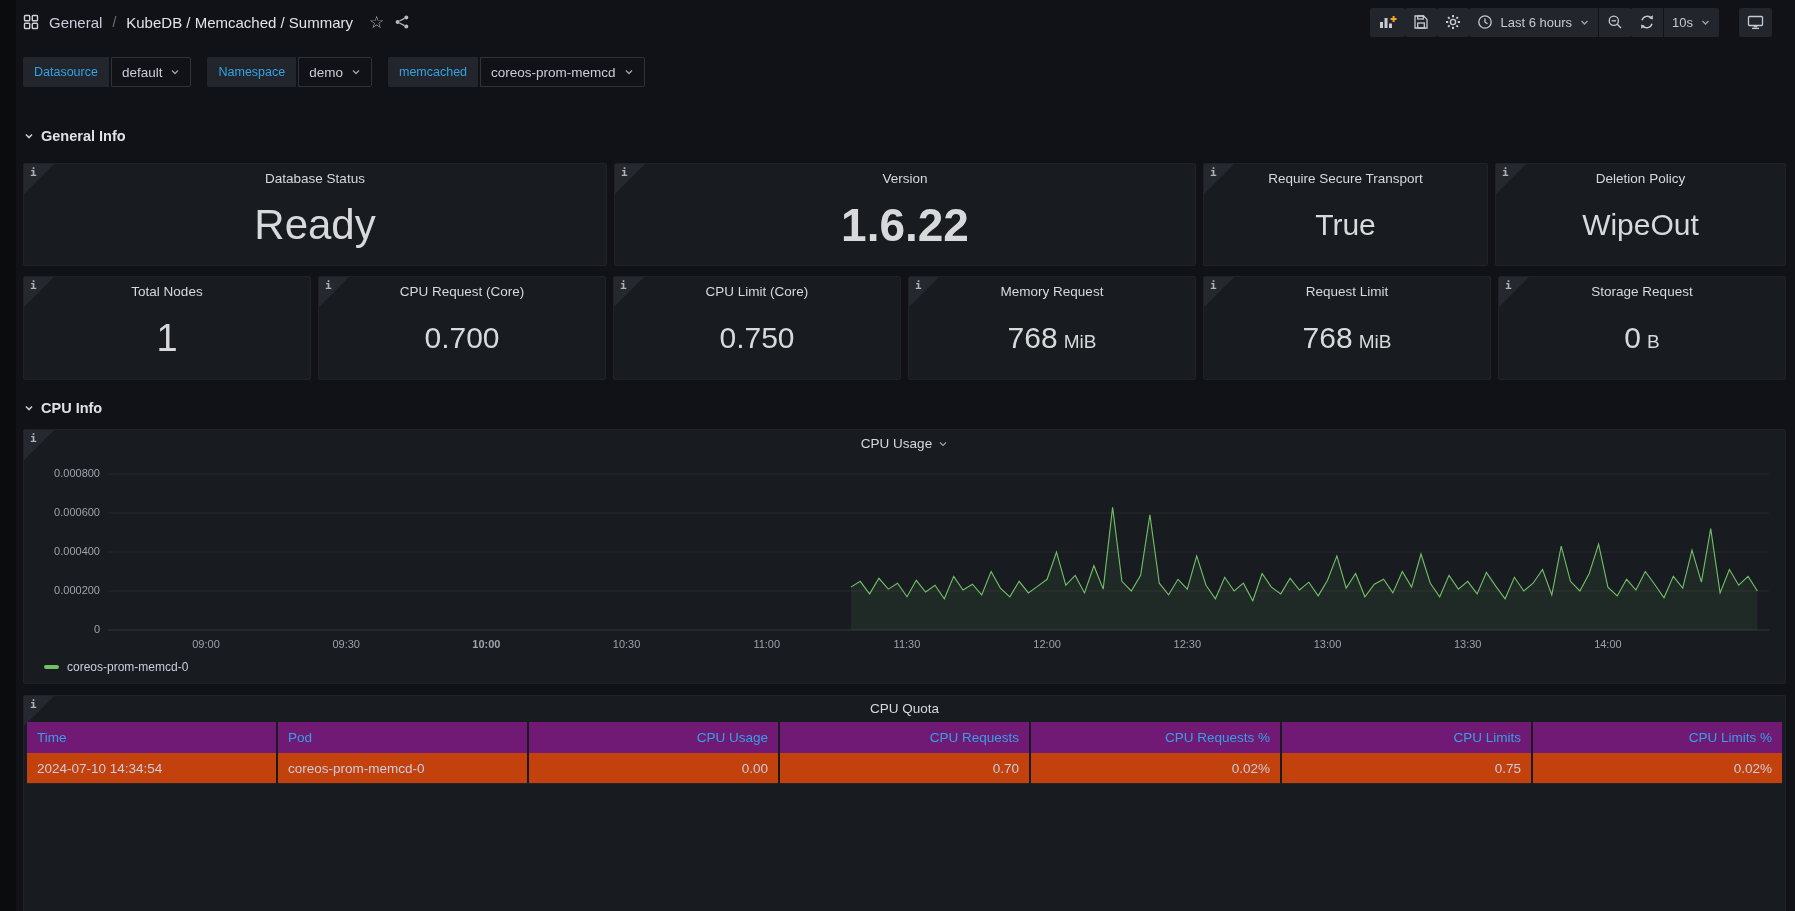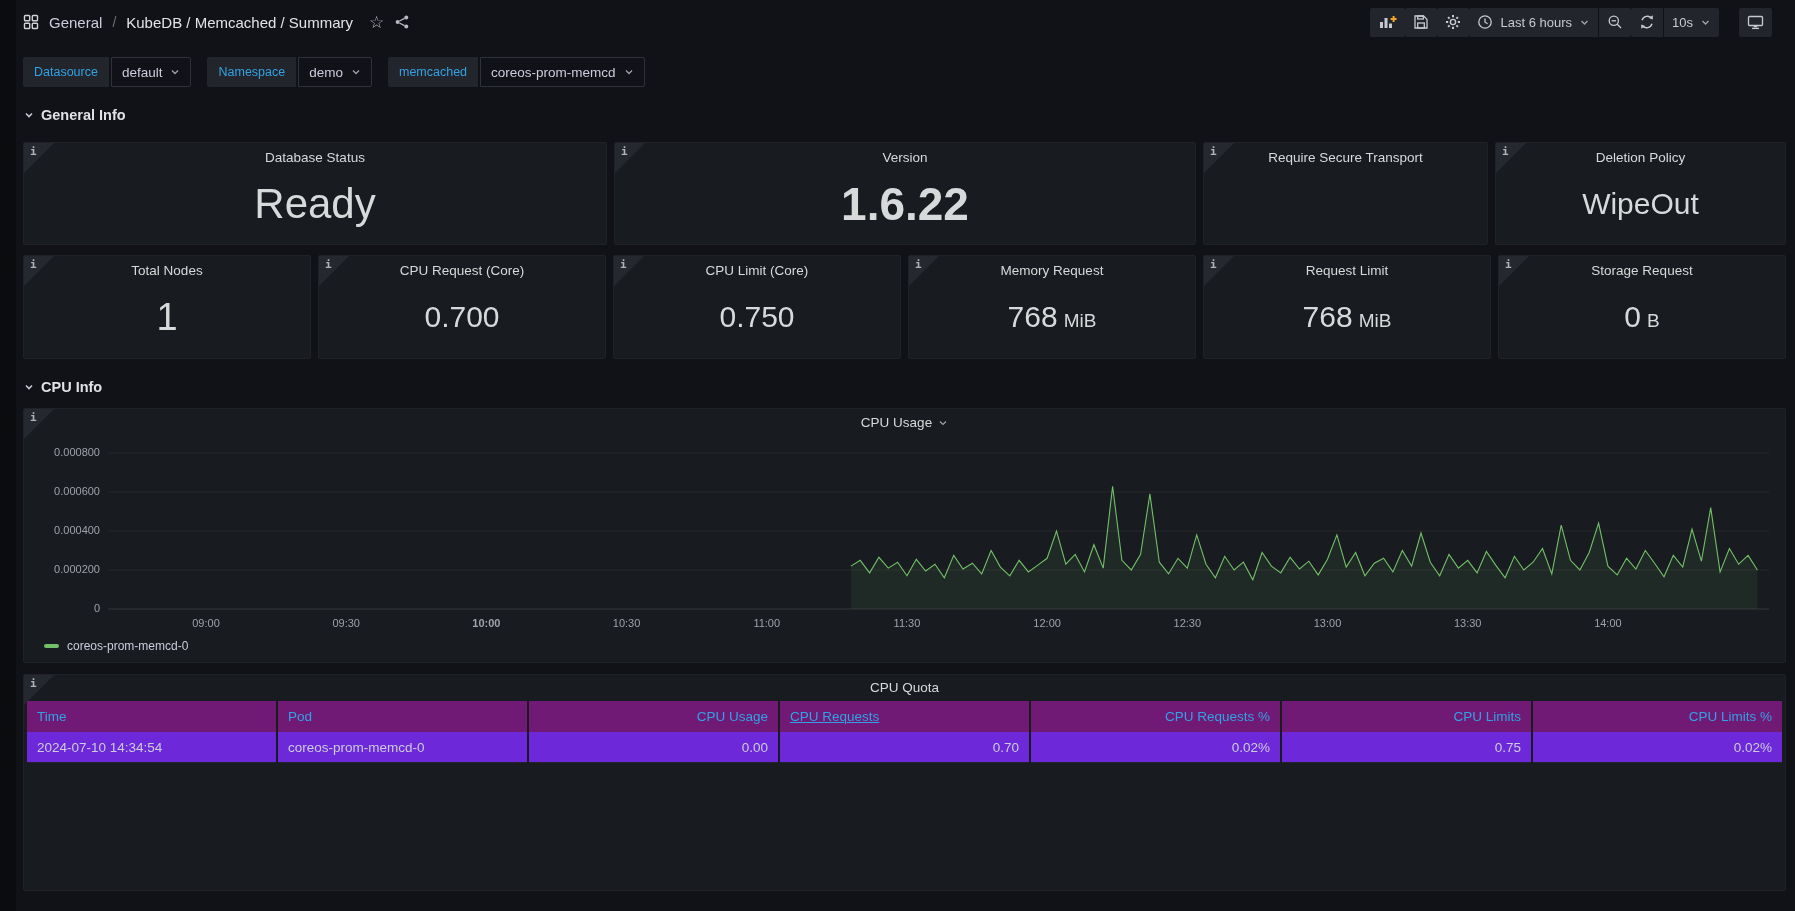--- a/index.html
+++ b/index.html
@@ -30,21 +30,21 @@
   .vgroup { display:flex; gap:2px; }
   .vlabel { background:#22252b; color:#33a2e5; font-size:12.5px; font-weight:500;
             display:flex; align-items:center; padding:0 11px; border-radius:2px 0 0 2px; }
   .vvalue { background:#111217; border:1px solid #2e323a; color:#ccccdc; font-size:13.5px;
             display:flex; align-items:center; gap:8px; padding:7px 10px; border-radius:0 2px 2px 0; cursor:pointer; }
   .caret { color:#9fa2ab; display:flex; }
 
   
   .section-h { margin-left:23px; display:flex; align-items:center; gap:6px; height:22px;
                font-size:14.5px; font-weight:700; color:#e0e1e6; cursor:pointer; }
-  .sec1 { margin-top:17px; } .sec2 { margin-top:17px; }
+  .sec1 { margin-top:38px; } .sec2 { margin-top:17px; }
   .section-h .caret { color:#c7cad1; }
 
   
   .content { margin-left:23px; width:1763px; }
   .panel { position:relative; background:#181b1f; border:1px solid #202227; border-radius:2px; overflow:hidden; }
   .corner { position:absolute; top:0; left:0; width:30px; height:30px;
             background:#25282f; clip-path:polygon(0 0,100% 0,0 100%); }
   .corner-i { position:absolute; top:2px; left:6px; font-size:11px; font-weight:700;
               color:#b0b3ba; font-family:"DejaVu Sans Mono", monospace; }
 
@@ -75,21 +75,21 @@
   .legend-swatch { width:15px; height:4px; border-radius:2px; background:#73bf69; }
   .legend-label { font-size:12px; color:#ccccdc; }
 
   
   .table-panel { margin-top:11px; height:217px; }
   .tbl-title { position:absolute; top:5px; left:0; right:0; text-align:center;
                font-size:13.5px; font-weight:500; color:#d8d9da; }
   .qtable { position:absolute; top:26px; left:1px; right:1px; border-collapse:separate; border-spacing:2px 0; width:calc(100% - 2px); table-layout:fixed; }
   .qtable th { background:#701a75; color:#33a2e5; font-size:13.5px; font-weight:500;
                height:31px; padding:0 10px; cursor:pointer; }
-  .qtable td { background:#6d28d9; color:#ccccdc; font-size:13.5px; height:31px;
+  .qtable td { background:#c2410c; color:#ccccdc; font-size:13.5px; height:31px;
                padding:0 10px; border-bottom:1px solid #23242a; }
   svg { display:block; }
 </style>
 </head>
 <body>
 
 <div class="left-strip"></div>
 
 <div class="topnav">
   <div class="nav-left">
@@ -261,20 +261,21 @@
     <div class="panel">
       <div class="corner"></div>
         <span class="corner-i">i</span>
       <div class="stat-title">Version</div>
       <div class="stat-value v-xxl">1.6.22</div>
     </div>
     <div class="panel">
       <div class="corner"></div>
         <span class="corner-i">i</span>
       <div class="stat-title">Require Secure Transport</div>
+      <div class="stat-value v-md">True</div>
     </div>
     <div class="panel">
       <div class="corner"></div>
         <span class="corner-i">i</span>
       <div class="stat-title">Deletion Policy</div>
       <div class="stat-value v-md">WipeOut</div>
     </div>
   </div>
 
   <div class="row2">
@@ -407,21 +408,21 @@
   <div class="panel table-panel">
     <div class="corner"></div>
       <span class="corner-i">i</span>
     <div class="tbl-title">CPU Quota</div>
     <table class="qtable">
       <thead>
           <tr>
             <th style="text-align: left;">Time</th>
             <th style="text-align: left;">Pod</th>
             <th style="text-align: right;">CPU Usage</th>
-            <th style="text-align: left; text-decoration: underline;">CPU Requests</th>
+            <th style="text-align: right;">CPU Requests</th>
             <th style="text-align: right;">CPU Requests %</th>
             <th style="text-align: right;">CPU Limits</th>
             <th style="text-align: right;">CPU Limits %</th>
           </tr>
         </thead>
       <tbody>
           <tr>
             <td style="text-align: left;">2024-07-10 14:34:54</td>
             <td style="text-align: left;">coreos-prom-memcd-0</td>
             <td style="text-align: right;">0.00</td>

